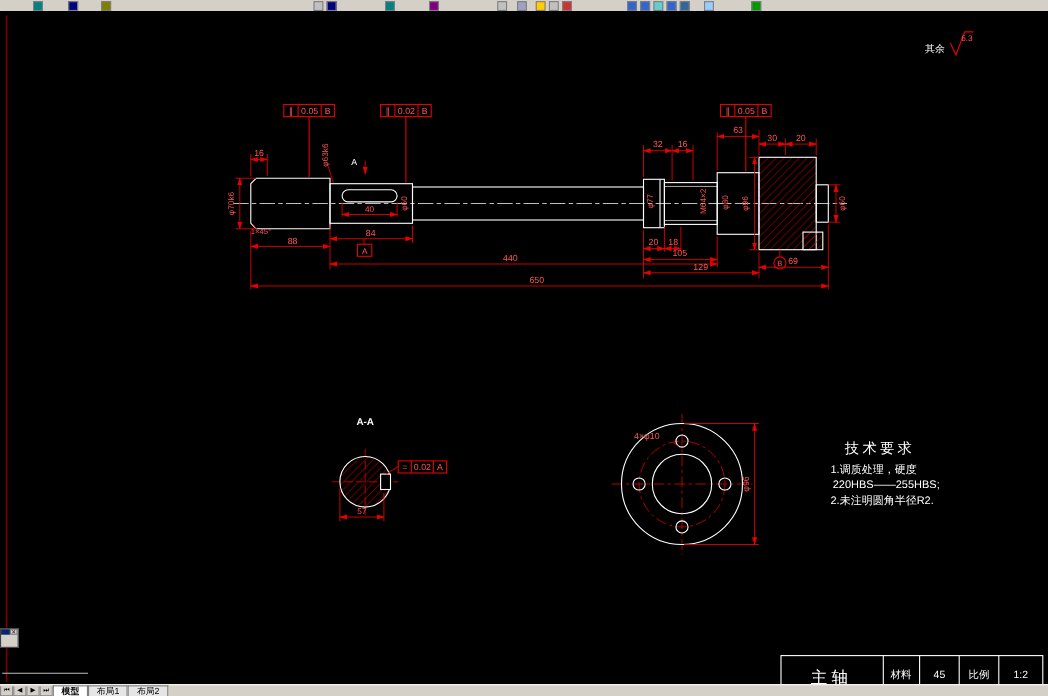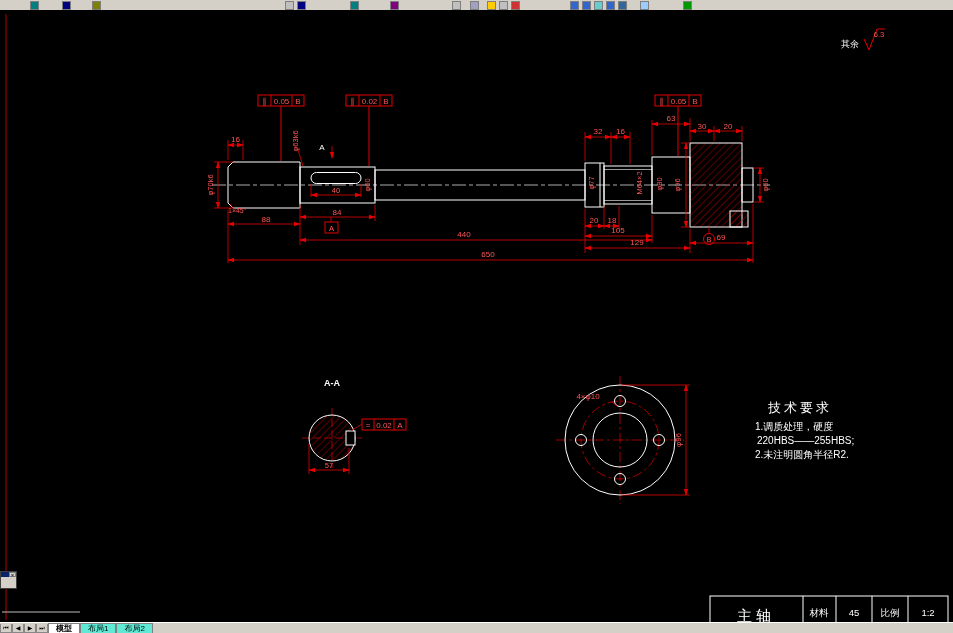--- a/index.html
+++ b/index.html
@@ -17,21 +17,21 @@
   .miniwin{position:absolute;left:0;top:571px;width:17px;height:18px;background:#d4d0c8;
     border:1px solid #404040;box-sizing:border-box;z-index:6;}
   .miniwin .bar{height:5px;background:#0a246a;}
   .miniwin .x{position:absolute;top:0;right:0;width:7px;height:5px;background:#d4d0c8;
     color:#000;font-size:6px;line-height:5px;text-align:center;border:1px solid #808080;box-sizing:border-box;}
   
   .tabbar{position:absolute;left:0;bottom:0;width:953px;height:10px;background:#d4d0c8;
     border-top:1px solid #ffffff;display:flex;align-items:flex-end;z-index:5;}
   .tabbtn{width:12px;height:9px;font-size:6px;line-height:9px;text-align:center;color:#000;
     background:#d4d0c8;border:1px solid #888;border-top:none;box-sizing:border-box;}
-  .tab{padding:0 7px;height:10px;line-height:9px;font-size:8px;color:#000;background:#5eead4;
+  .tab{padding:0 7px;height:10px;line-height:9px;font-size:8px;color:#000;background:#e5e5e5;
     border:1px solid #808080;border-bottom:none;box-sizing:border-box;white-space:nowrap;}
   .tab.active{background:#ffffff;font-weight:bold;}
 </style>
 </head>
 <body>
 
 <div class="toolbar">
   <div class="ticon" style="left:30px;background:#008080"></div>
   <div class="ticon" style="left:62px;background:#000080"></div>
   <div class="ticon" style="left:92px;background:#808000"></div>

